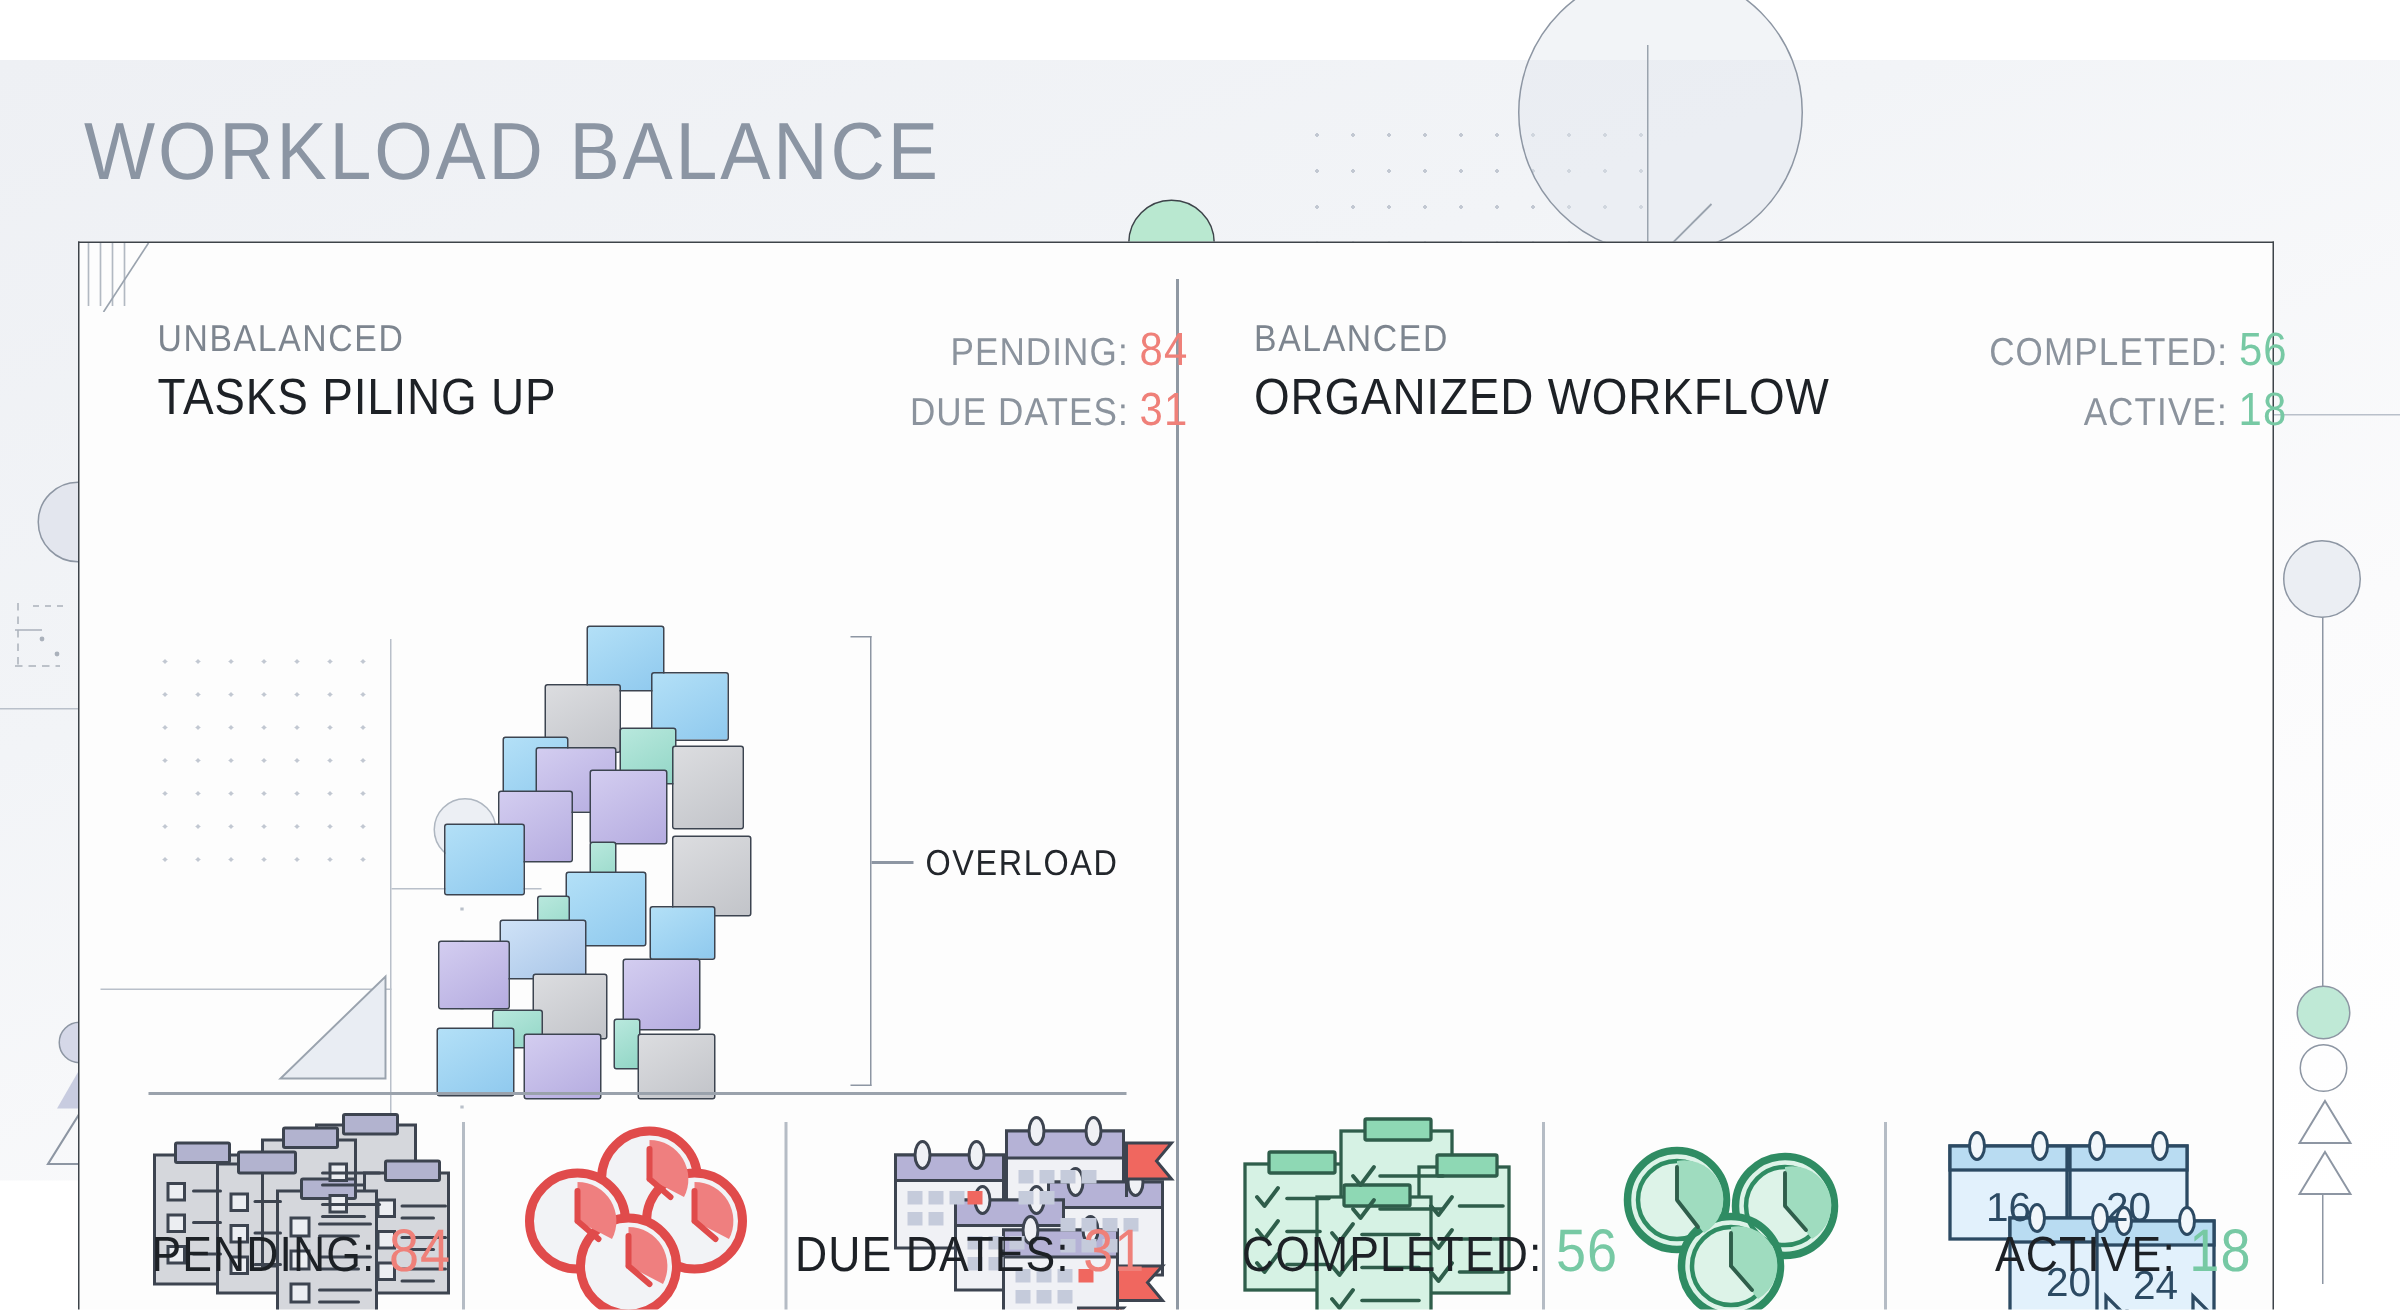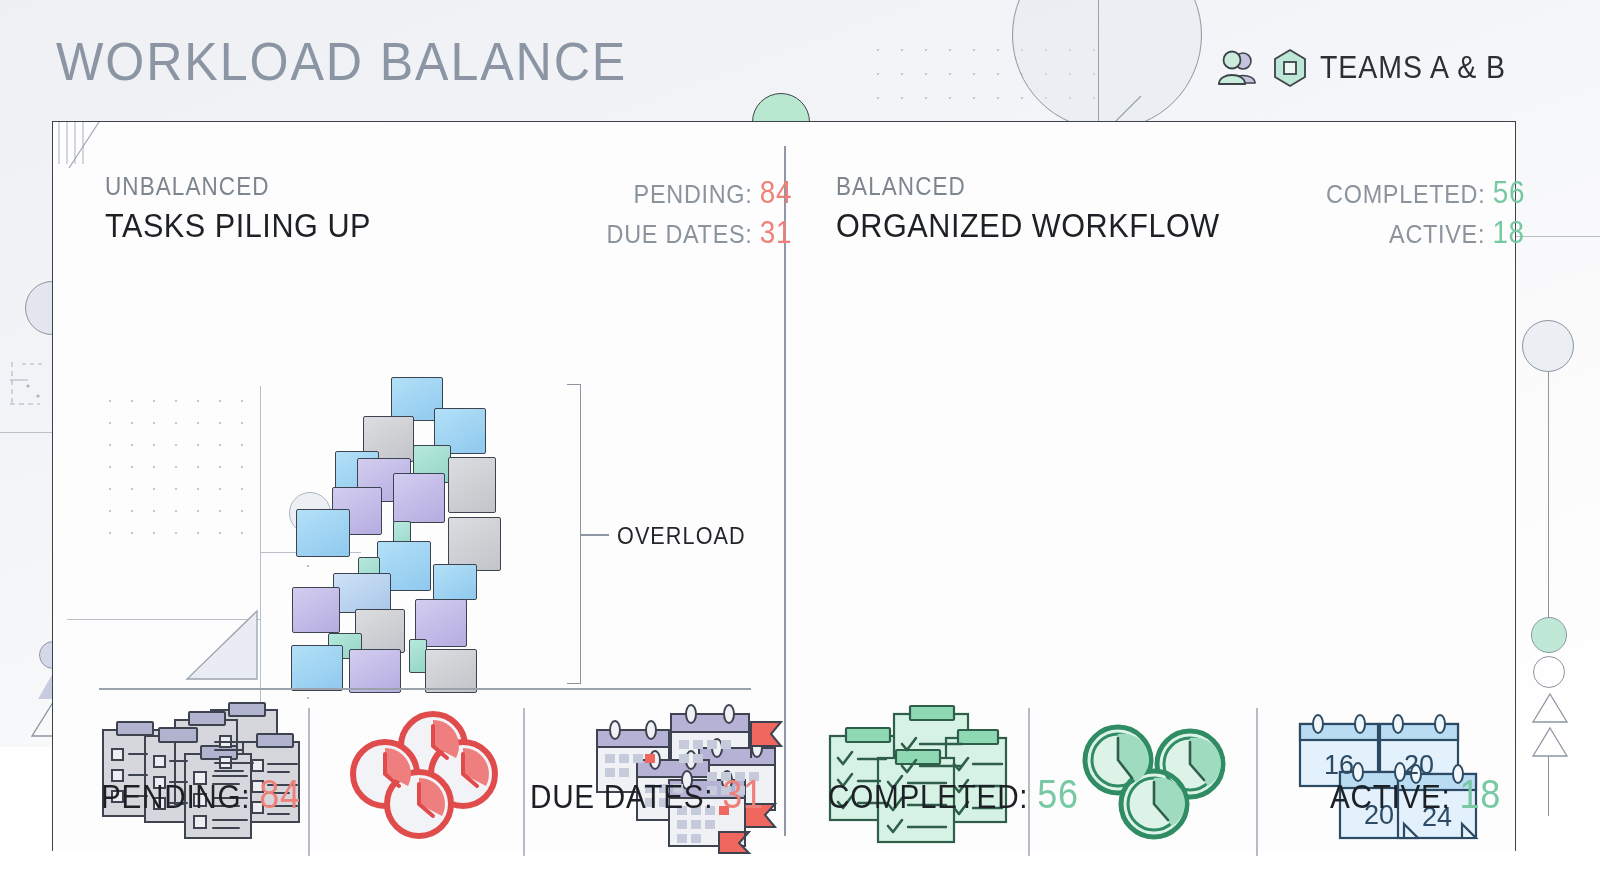--- a/index.html
+++ b/index.html
@@ -6,20 +6,21 @@
   html, body {
     width: 1600px; height: 873px;
     font-family: "Liberation Sans", sans-serif;
     background: #ffffff;
     overflow: hidden;
   }
   #root {
     position: relative;
     width: 1600px; height: 747px;
     background: linear-gradient(160deg, #eef0f4 0%, #f2f4f7 35%, #fbfbfc 70%, #ffffff 100%);
+    margin-top: 40px;
   }
 
   
   .deco { position: absolute; pointer-events: none; }
   .deco-line-v { width: 1px; background: #9aa3ae; }
   .deco-line-h { height: 1px; background: #b9c0ca; }
   .deco-circle { border-radius: 50%; border: 1.5px solid #8d96a3; }
   .deco-tri { width: 0; height: 0; }
 
   .dotgrid { position: absolute; pointer-events: none;
@@ -169,37 +170,20 @@
   <div class="deco" style="left:1531px; top:726px; width:38px; height:32px;">
     <svg width="38" height="32">
         <polygon points="19,2 36,30 2,30" fill="none" stroke="#8d96a3" stroke-width="1.3"></polygon>
       </svg>
   </div>
   <div class="deco deco-line-v" style="left:1548px; top:756px; height:60px; background:#8d96a3;"></div>
   <div class="deco deco-line-h" style="left:1500px; top:236px; width:100px;"></div>
 
   <div class="page-title">WORKLOAD BALANCE</div>
 
-  <div class="teams-block">
-    <span>
-      <svg width="44" height="36" viewBox="0 0 44 36">
-        <circle cx="27" cy="11" r="8" fill="#c6c3de" stroke="#3d4349" stroke-width="1.6"></circle>
-        <path d="M15 33 C15 23, 39 23, 39 33 Z" fill="#c6c3de" stroke="#3d4349" stroke-width="1.6"></path>
-        <circle cx="16" cy="10" r="8.5" fill="#c9ecdb" stroke="#3d4349" stroke-width="1.8"></circle>
-        <path d="M3 34 C3 22, 29 22, 29 34 Z" fill="#c9ecdb" stroke="#3d4349" stroke-width="1.8"></path>
-      </svg>
-    </span>
-    <span>
-      <svg width="36" height="40" viewBox="0 0 36 40">
-        <polygon points="18,2 33,11 33,29 18,38 3,29 3,11" fill="#bde7d6" stroke="#3d4349" stroke-width="1.8"></polygon>
-        <rect x="12" y="14" width="12" height="12" fill="#ecf7f2" stroke="#3d4349" stroke-width="1.8"></rect>
-      </svg>
-    </span>
-    <span class="teams-label">TEAMS A &amp; B</span>
-  </div>
 
   <div class="frame">
 
     <div class="frame-inner-top">
       <svg width="60" height="46">
         <line x1="6" y1="0" x2="6" y2="42" stroke="#b2b9c2" stroke-width="1.1"></line>
         <line x1="14" y1="0" x2="14" y2="42" stroke="#b2b9c2" stroke-width="1.1"></line>
         <line x1="22" y1="0" x2="22" y2="42" stroke="#b2b9c2" stroke-width="1.1"></line>
         <line x1="30" y1="0" x2="30" y2="42" stroke="#b2b9c2" stroke-width="1.1"></line>
         <line x1="46" y1="0" x2="16" y2="46" stroke="#9aa3ae" stroke-width="1.1"></line>

